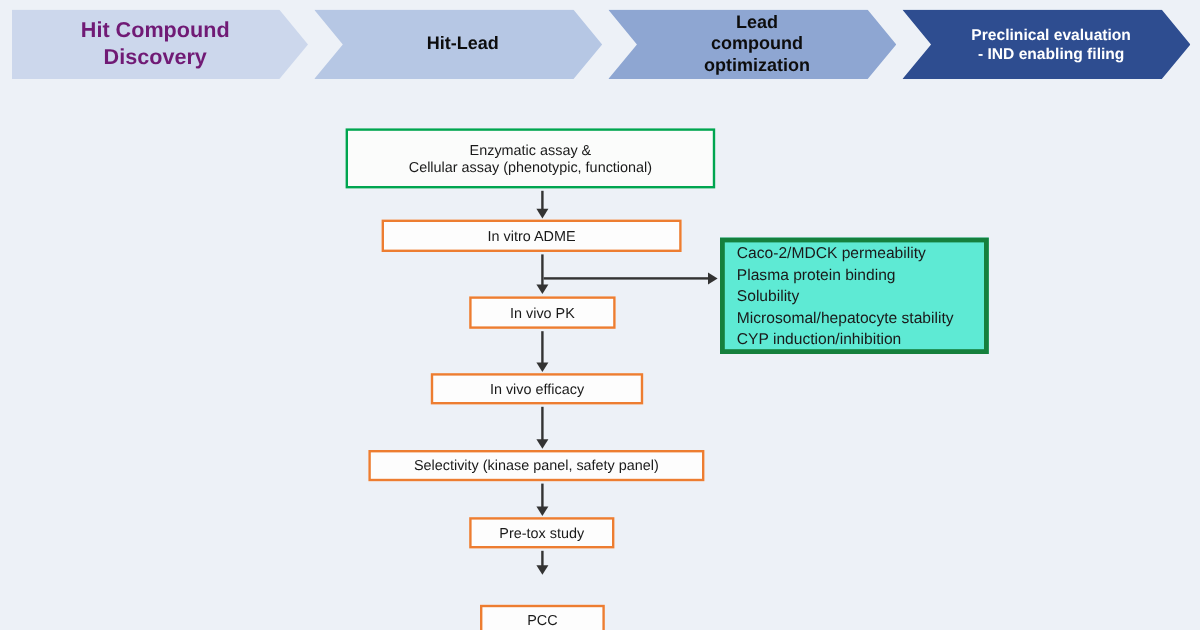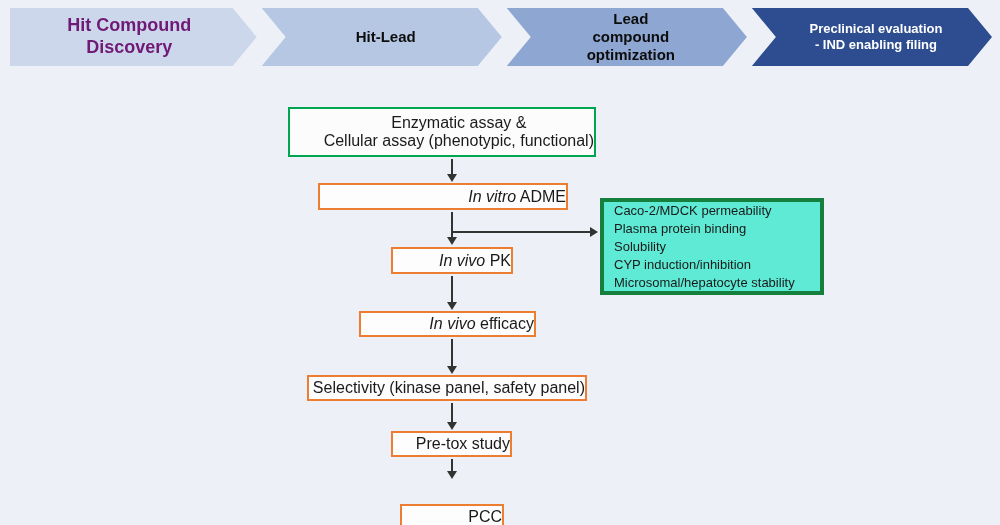--- a/index.html
+++ b/index.html
@@ -49,27 +49,27 @@
   .multiline { white-space: pre-line; }
 
   
   .fbox {
     position: absolute;
     box-sizing: border-box;
     border: 2px solid #ED7D31;
     background: #fdfdfd;
     display: flex;
     align-items: center;
-    justify-content: flex-end;
-    font-size: 16px;
+    justify-content: center;
+    font-size: 12px;
     color: #1a1a1a;
     text-align: center;
   }
   .fbox.green { border-color: #00A550; background: #fbfcfb; }
-  .fbox .it { font-style: italic; }
+  .fbox .it { }
 
   .sidebox {
     position: absolute;
     box-sizing: border-box;
     border: 4px solid #15803d;
     background: #5eead4;
     display: flex;
     flex-direction: column;
     justify-content: center;
     align-items: flex-start;
@@ -149,22 +149,22 @@
   <div class="fbox" style="left:391px; top:247px; width:122px; height:27px;">
     <span>
       <span class="it">In vivo</span><span> PK</span>
     </span>
   </div>
 
   <div class="sidebox" style="left:600px; top:198px; width:224px; height:97px;">
     <div class="item">Caco-2/MDCK permeability</div>
     <div class="item">Plasma protein binding</div>
     <div class="item">Solubility</div>
+    <div class="item">Microsomal/hepatocyte stability</div>
     <div class="item">CYP induction/inhibition</div>
-    <div class="item">Microsomal/hepatocyte stability</div>
   </div>
 
   <div class="fbox" style="left:359px; top:311px; width:177px; height:26px;">
     <span>
       <span class="it">In vivo</span><span> efficacy</span>
     </span>
   </div>
 
   <div class="fbox" style="left:391px; top:431px; width:121px; height:26px;">
     <span>Pre-tox study</span>

